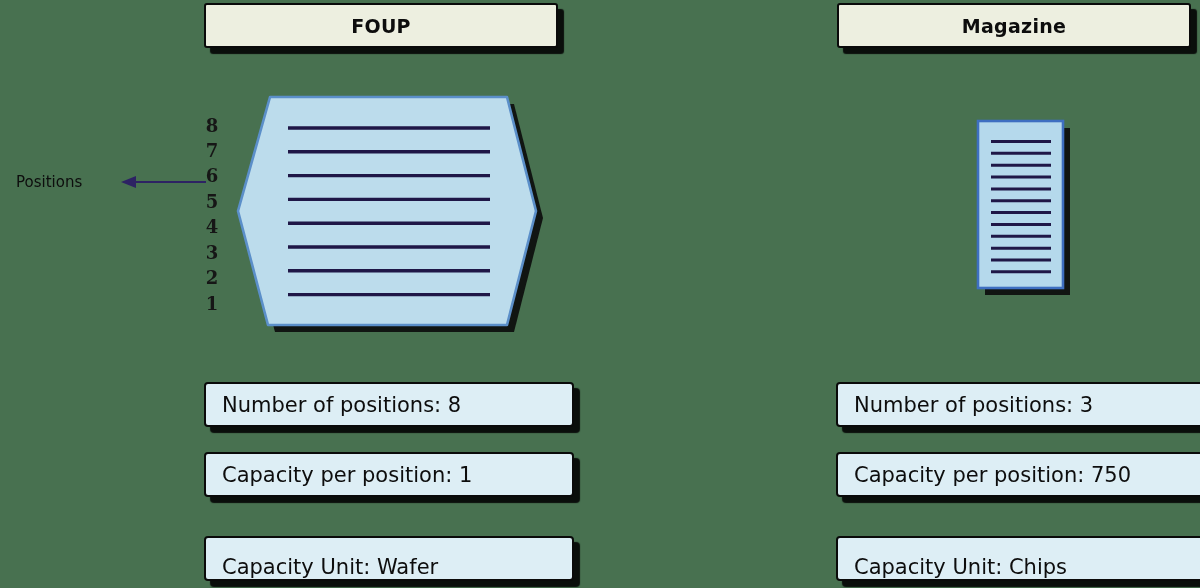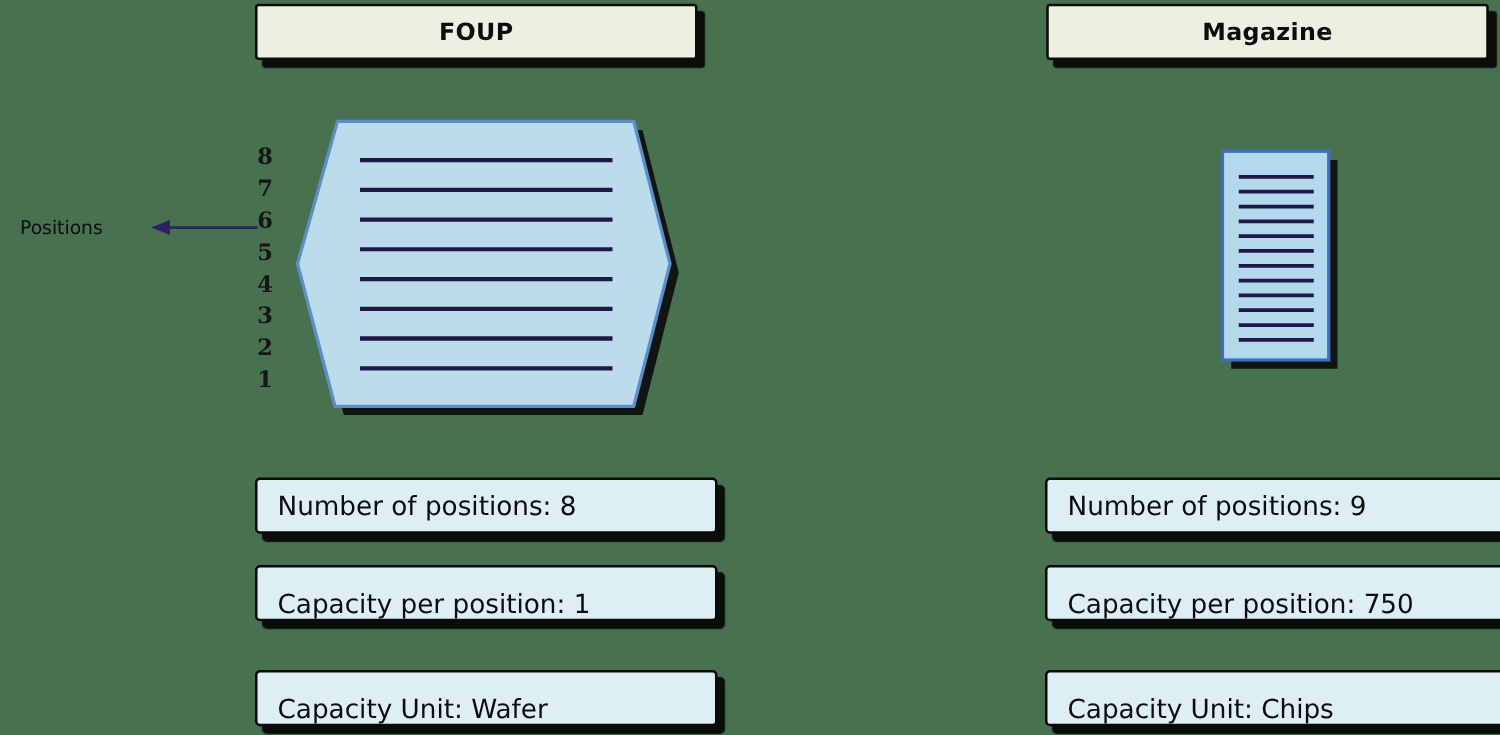--- a/index.html
+++ b/index.html
@@ -40,21 +40,21 @@
     border-radius:4px;
     box-shadow:6px 6px 1px rgba(5,5,5,0.92);
     display:flex;align-items:center;
     padding-left:16px;
     font-size:21px;
     color:#0d0d0d;
   }
   .col-left{left:204px;}
   .col-right{left:836px;}
   .row-1{top:382px;}
-  .row-2{top:452px;align-items:flex-end;}
+  .row-2{top:452px;}
   .row-3{top:536px;align-items:flex-end;}
   .positions-label{
     position:absolute;
     left:16px;top:173px;
     font-size:15px;
     font-weight:normal;
     color:#0d0d0d;
   }
 </style>
 </head>
@@ -113,21 +113,21 @@
     <span>Number of positions: 8</span>
   </div>
   <div class="info-box col-left row-2">
     <span>Capacity per position: 1</span>
   </div>
   <div class="info-box col-left row-3">
     <span>Capacity Unit: Wafer</span>
   </div>
 
   <div class="info-box col-right row-1">
-    <span>Number of positions: 9</span>
+    <span>Number of positions: 3</span>
   </div>
   <div class="info-box col-right row-2">
     <span>Capacity per position: 750</span>
   </div>
   <div class="info-box col-right row-3">
     <span>Capacity Unit: Chips</span>
   </div>
 
 </div>
 

